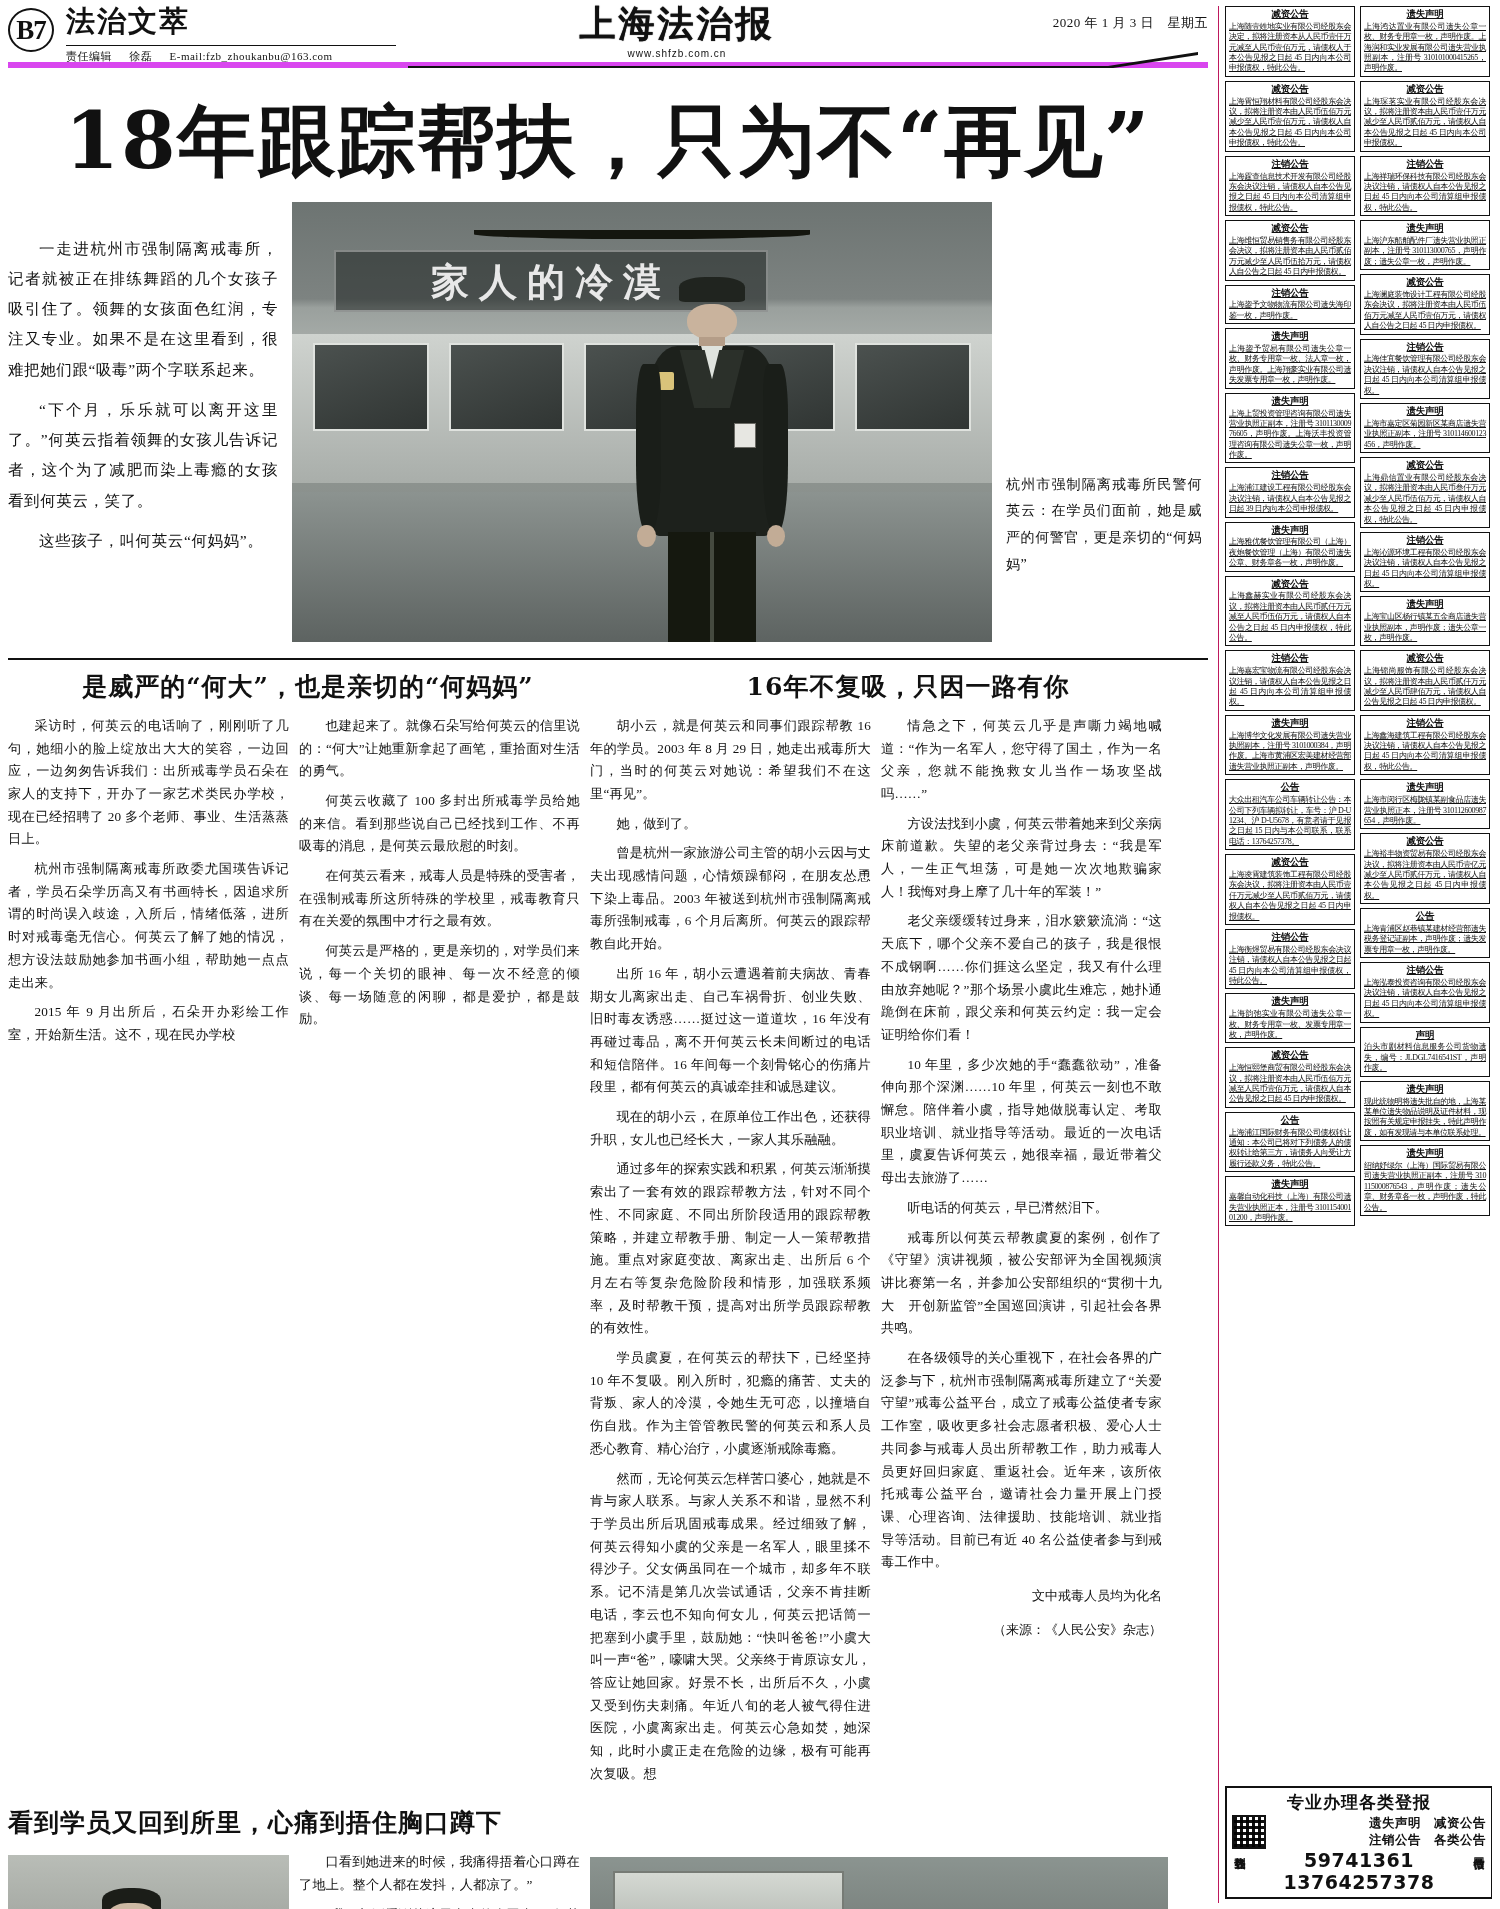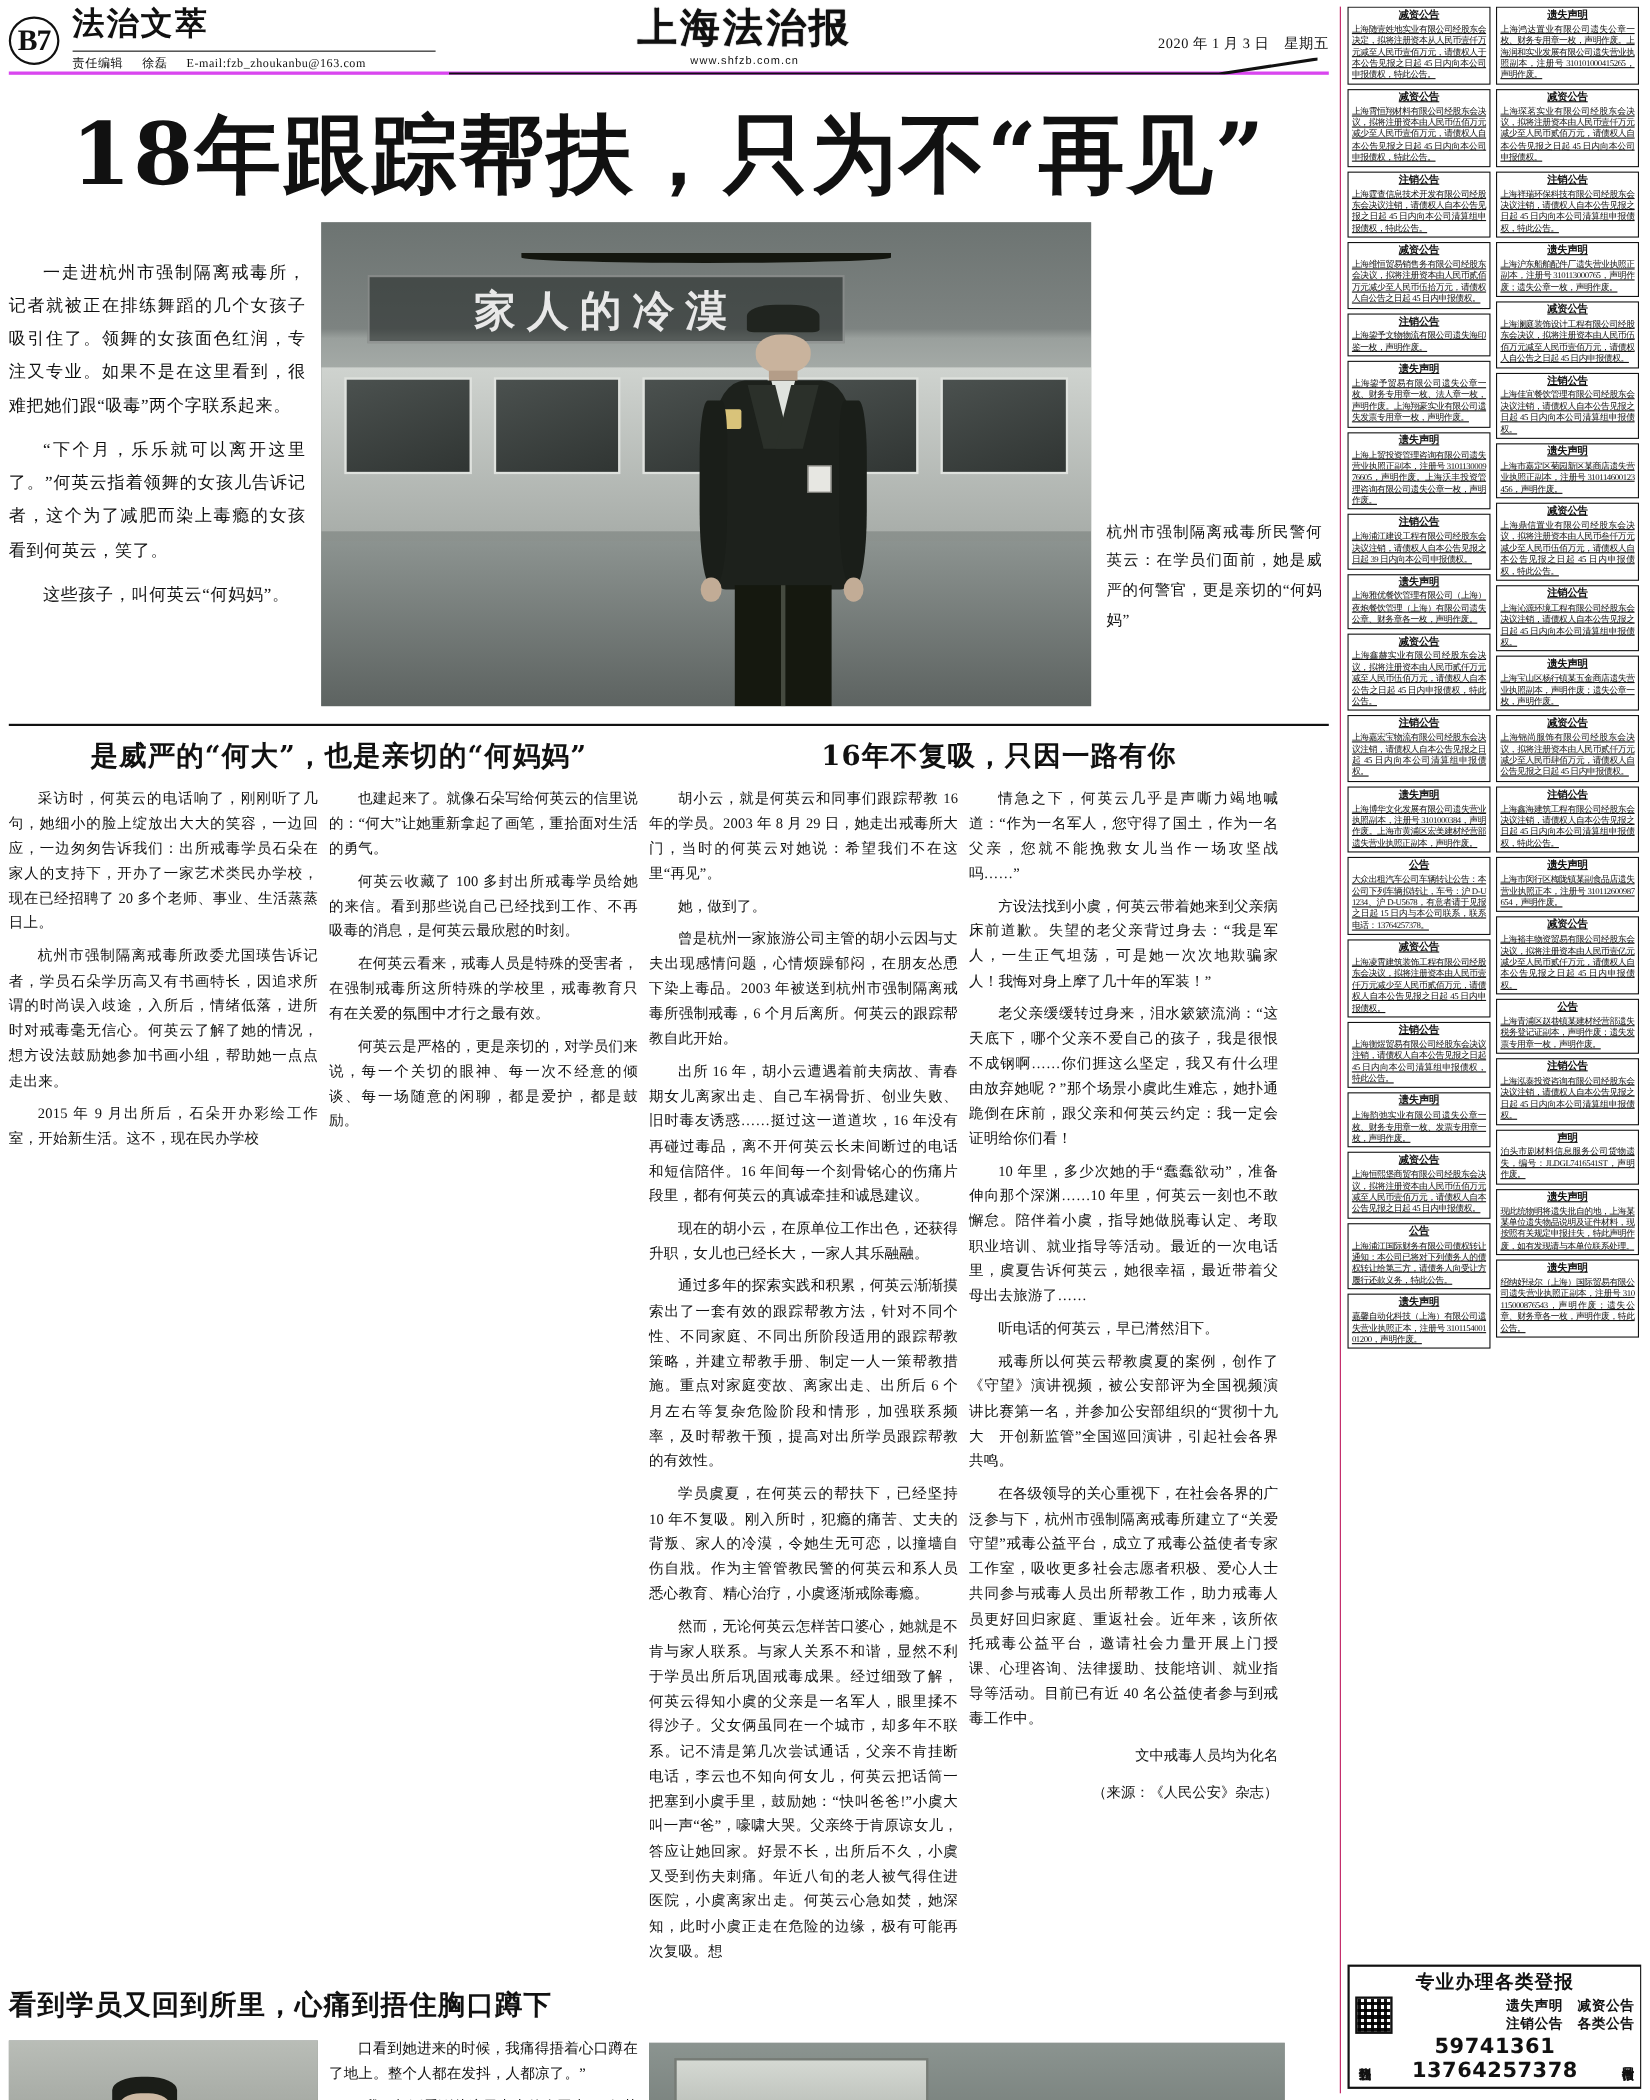--- a/index.html
+++ b/index.html
@@ -17,23 +17,23 @@
     position: relative;
     width: 1500px;
     height: 1909px;
     padding: 6px 8px;
   }
 
   
   .masthead {
     position: relative;
     height: 62px;
-    border-bottom: 3px solid #d946ef;
+    border-bottom: 6px solid #d946ef;
     display: flex;
-    align-items: center;
+    align-items: flex-start;
     width: 1200px;
   }
   .page-badge {
     width: 46px; height: 44px;
     border: 2px solid #111;
     border-radius: 50%;
     display: flex; align-items: center; justify-content: center;
     font-family: "Liberation Serif", serif;
     font-weight: bold;
     font-size: 27px;
@@ -310,21 +310,21 @@
     background-blend-mode: multiply;
     border: 2px solid #111;
   }
   .ad-phone {
     font-family: "DejaVu Sans", sans-serif;
     font-weight: bold;
     font-size: 19px;
     letter-spacing: 0.5px;
     text-align: center;
   }
-  .ad-phone-row { display: flex; align-items: center; justify-content: space-between; }
+  .ad-phone-row { display: flex; justify-content: space-between; }
   .ad-phone-label { font-size: 11px; font-weight: bold; writing-mode: vertical-rl; text-orientation: upright; }
 </style>
 </head>
 <body>
 
 <div class="page">
 
   <div class="masthead">
     <div class="page-badge">
       <span>B7</span>

